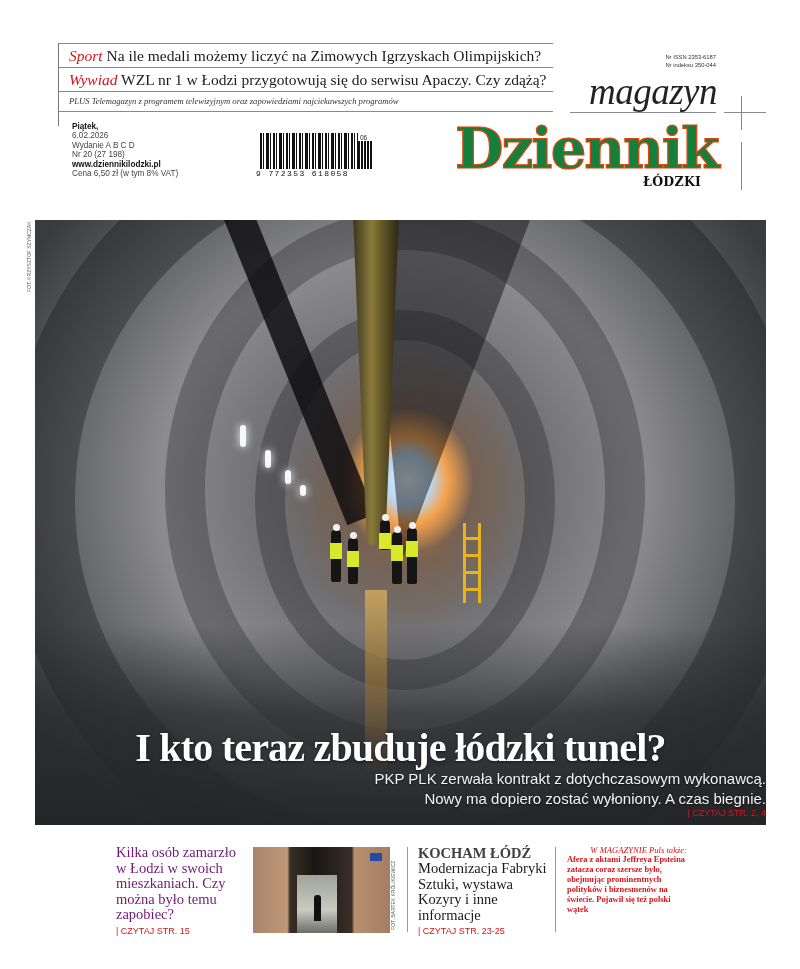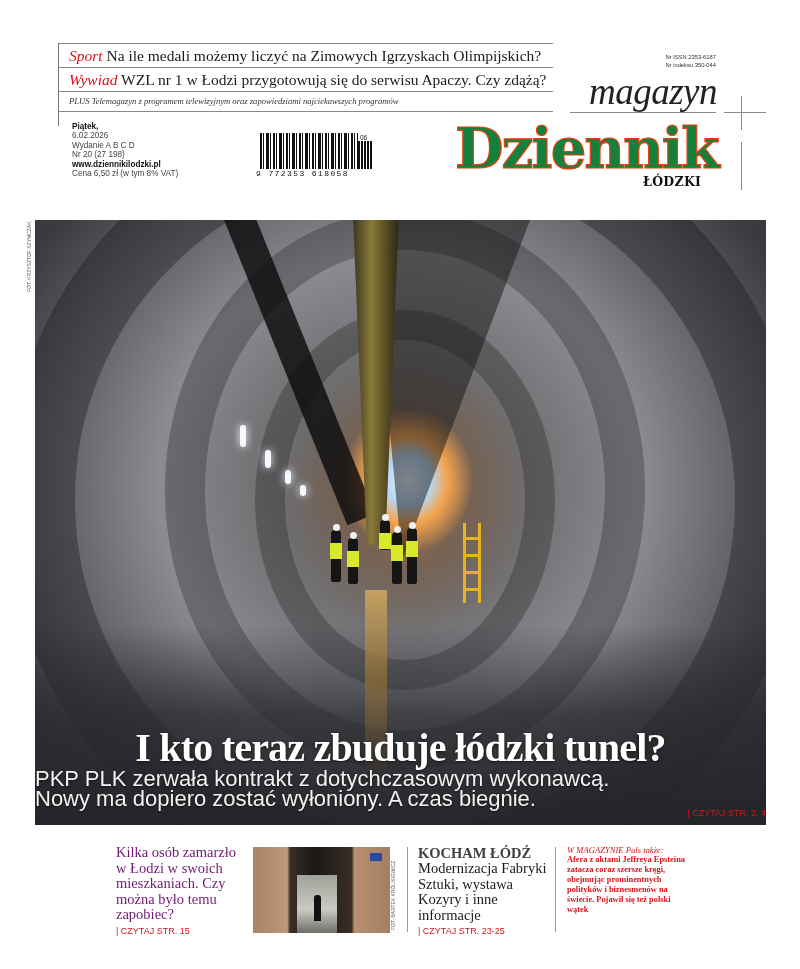--- a/index.html
+++ b/index.html
@@ -76,22 +76,22 @@
   .hero .worker::after { content: ""; position: absolute; left: 2px; top: -6px; width: 7px; height: 7px; background: #f1f1f1; border-radius: 50%; }
   .hero .barrier { position: absolute; left: 428px; top: 303px; width: 18px; height: 80px;
     border-left: 3px solid #e6b420; border-right: 3px solid #e6b420;
     background: repeating-linear-gradient(180deg, transparent 0 14px, #e6b420 14px 17px); }
   .credit-left { position: absolute; left: 26px; top: 216px; width: 8px; height: 76px; font-size: 5px; color: #555;
     writing-mode: vertical-rl; transform: rotate(180deg); white-space: nowrap; }
 
   .hero .headline { position: absolute; left: 0; top: 506px; width: 100%; text-align: center;
     font-family: "Liberation Serif", serif; font-weight: bold; font-size: 40px; line-height: 44px; color: #ffffff;
     letter-spacing: -0.8px; text-shadow: 0 1px 3px rgba(0,0,0,0.6); }
-  .hero .deck { position: absolute; left: 0; top: 549px; width: 100%; text-align: left;
-    font-size: 22px; line-height: 20px; color: #f2f2f2; text-shadow: 0 1px 2px rgba(0,0,0,0.6); }
+  .hero .deck { position: absolute; left: 0; top: 549px; width: 100%; text-align: right;
+    font-size: 15px; line-height: 20px; color: #f2f2f2; text-shadow: 0 1px 2px rgba(0,0,0,0.6); }
   .hero .read-more { position: absolute; left: 0; top: 588px; width: 100%; text-align: right;
     font-size: 9px; color: #d7141a; }
 
   
   .bottom-1 { position: absolute; left: 116px; top: 845px; width: 130px; }
   .bottom-1 .title { font-family: "Liberation Serif", serif; font-size: 14.5px; line-height: 15.5px; color: #701a75; }
   .read-red { font-size: 9px; color: #d7141a; margin-top: 3px; }
 
   .thumb { position: absolute; left: 253px; top: 847px; width: 137px; height: 86px; overflow: hidden;
     background: linear-gradient(90deg,#a8846a 0%,#c09878 25%,#3a2f28 27%,#1a1613 45%,#2a241e 60%,#3a2f28 72%,#b89070 74%,#a47e64 100%); }
@@ -102,21 +102,21 @@
   .thumb-credit { position: absolute; left: 390px; top: 850px; width: 8px; height: 80px; font-size: 5px; color: #555;
     writing-mode: vertical-rl; transform: rotate(180deg); white-space: nowrap; }
 
   .col-rule-a { position: absolute; left: 407px; top: 847px; width: 1px; height: 85px; background: #999; }
   .bottom-2 { position: absolute; left: 418px; top: 845px; width: 130px; }
   .bottom-2 .kicker { font-family: "Liberation Serif", serif; font-weight: bold; font-size: 14.5px; line-height: 16px; color: #404040; }
   .bottom-2 .title { font-family: "Liberation Serif", serif; font-size: 14.5px; line-height: 15.5px; color: #1a1a1a; }
 
   .col-rule-b { position: absolute; left: 555px; top: 847px; width: 1px; height: 85px; background: #999; }
   .bottom-3 { position: absolute; left: 567px; top: 845px; width: 120px; }
-  .bottom-3 .kicker { font-family: "Liberation Serif", serif; font-style: italic; font-size: 8.6px; line-height: 10px; color: #d7141a; }
+  .bottom-3 .kicker { font-family: "Liberation Serif", serif; font-style: italic; font-size: 8.6px; line-height: 10px; color: #d7141a; text-align: right; }
   .bottom-3 .body { font-family: "Liberation Serif", serif; font-weight: bold; font-size: 8.4px; line-height: 10px; color: #d7141a; }
 </style>
 </head>
 <body>
 
 <div class="teasers">
   <div class="top-rule"></div>
   <div class="teaser-line">
     <span class="kicker">Sport</span><span> Na ile medali możemy liczyć na Zimowych Igrzyskach Olimpijskich?</span>
   </div>
@@ -201,14 +201,14 @@
 <div class="col-rule-a"></div>
 <div class="bottom-2">
   <div class="kicker">KOCHAM ŁÓDŹ</div>
   <div class="title">Modernizacja Fabryki Sztuki, wystawa Kozyry i inne informacje</div>
   <div class="read-red">| CZYTAJ STR. 23-25</div>
 </div>
 
 <div class="col-rule-b"></div>
 <div class="bottom-3">
   <div class="kicker">W MAGAZYNIE Puls także:</div>
-  <div class="body">Afera z aktami Jeffreya Epsteina zatacza coraz szersze kręgi, obejmując prominentnych polityków i biznesmenów na świecie. Pojawił się też polski wątek</div>
+  <div class="body">Afera z aktami Jeffreya Epsteina zatacza coraz szersze było, obejmując prominentnych polityków i biznesmenów na świecie. Pojawił się też polski wątek</div>
 </div>
 
 </body></html>

